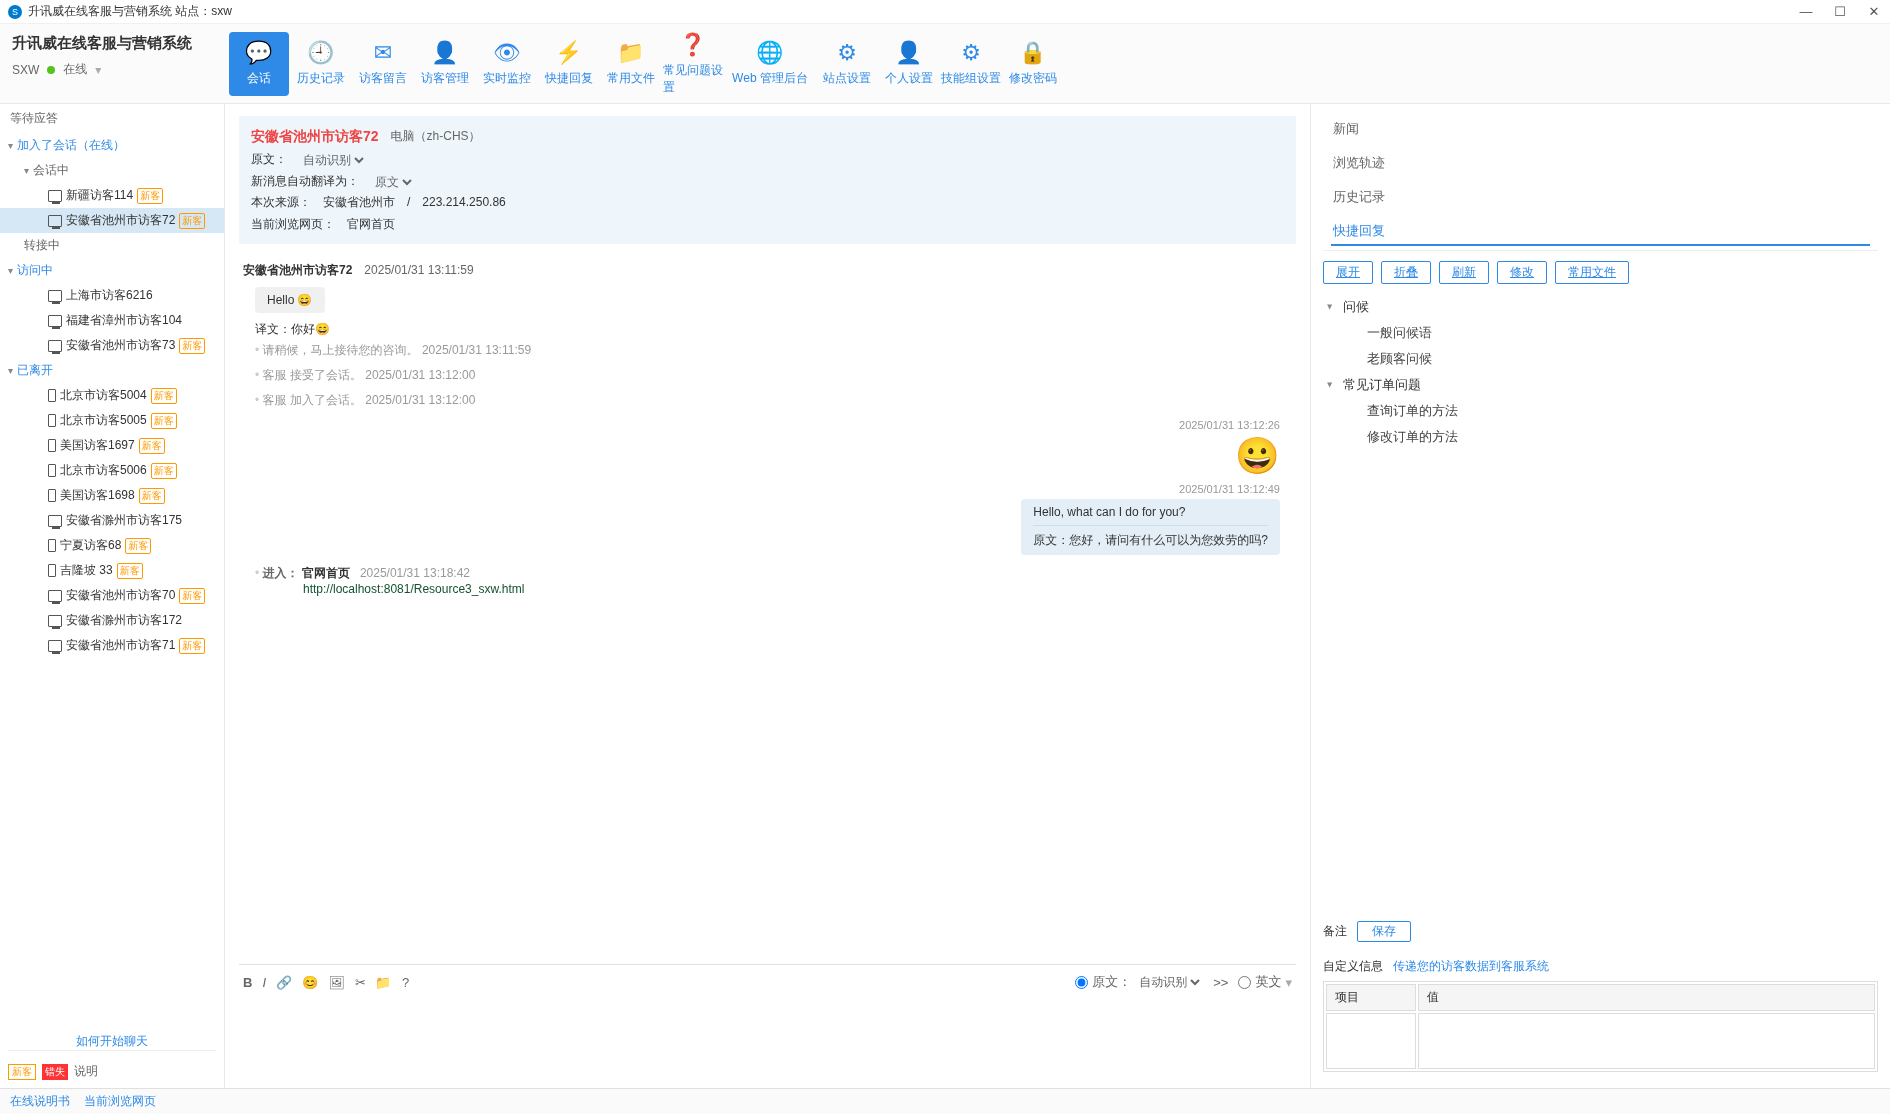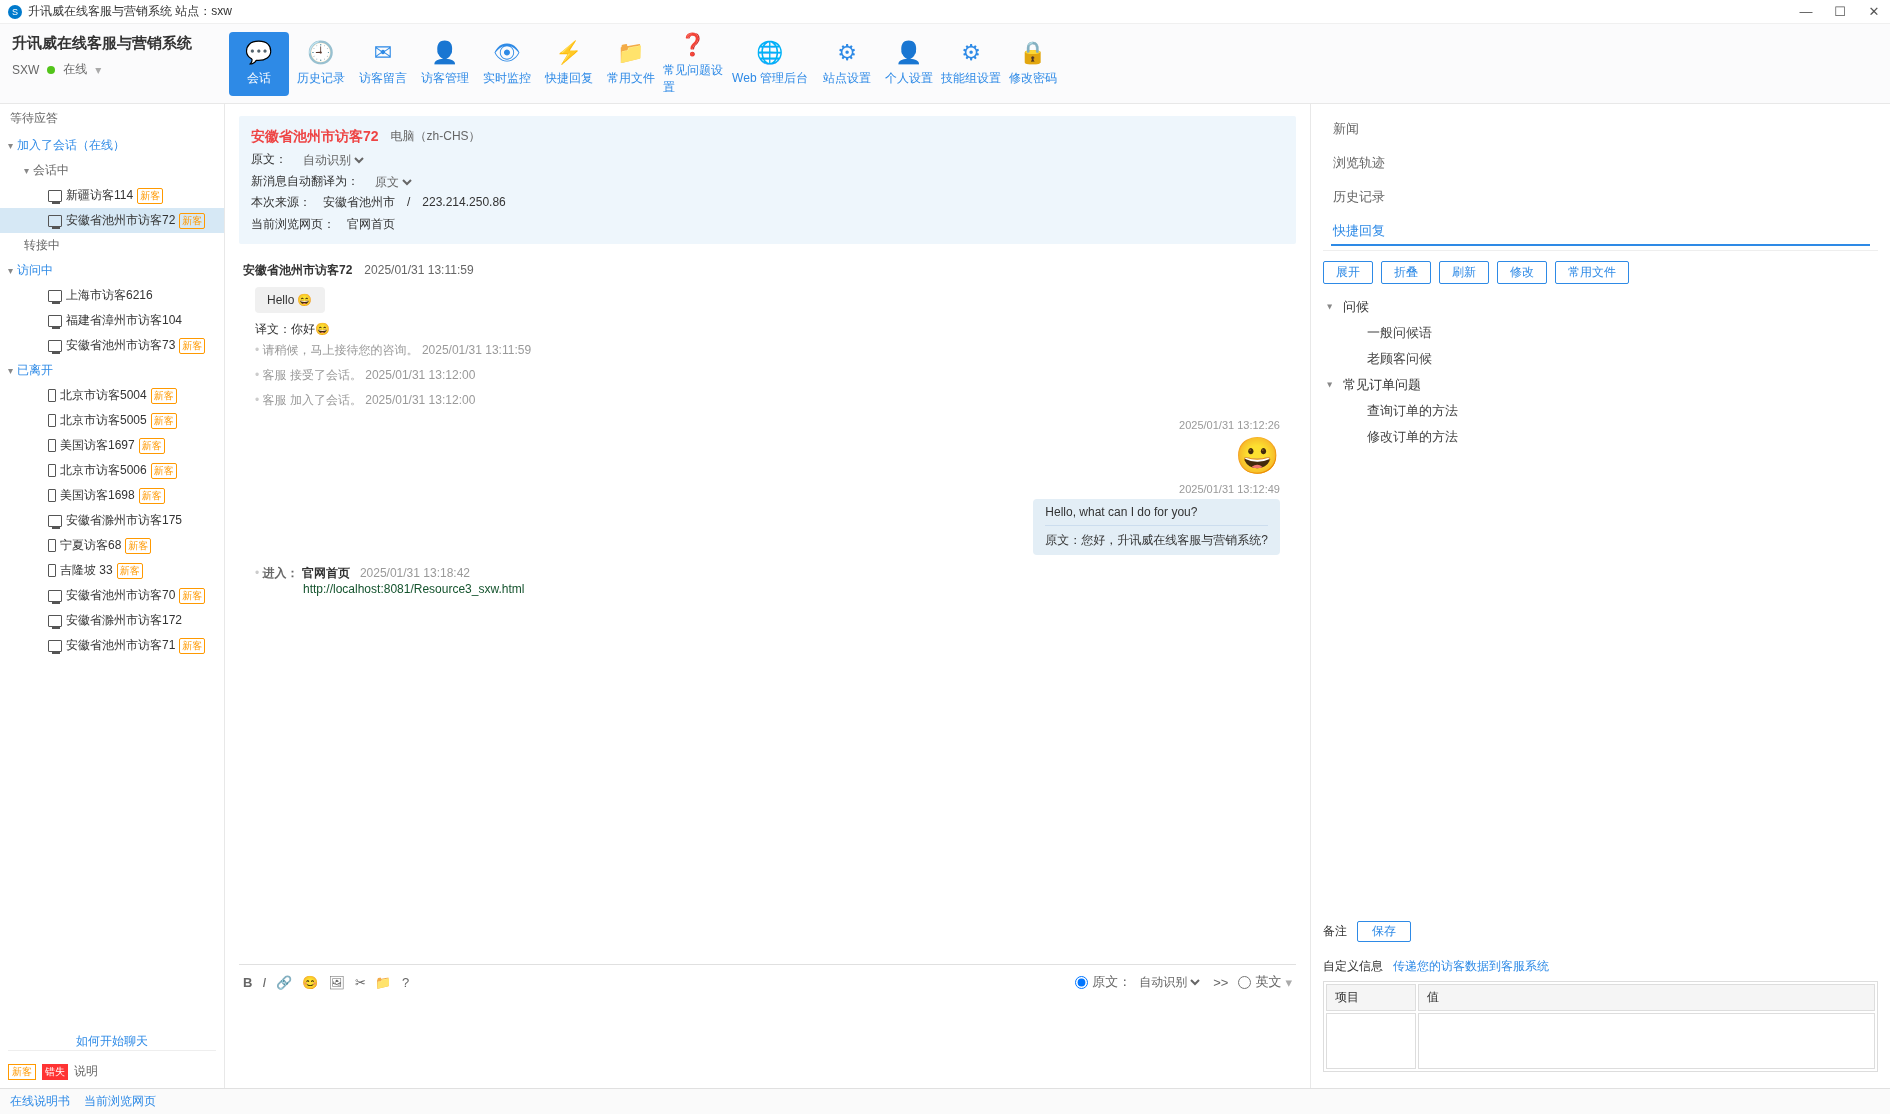--- a/index.html
+++ b/index.html
@@ -57,21 +57,21 @@
 .input-toolbar .sep{flex:1;}
 .input-toolbar .ritem{display:flex;align-items:center;gap:4px;}
 textarea.chat-input{width:100%;height:80px;border:none;outline:none;resize:none;font-size:13px;margin-top:6px;}
 .send-row{display:flex;justify-content:flex-end;}
 .send-btn{background:#2e8ae6;color:#fff;border:none;padding:5px 30px;font-size:13px;cursor:pointer;border-radius:2px;}
 .right-panel { width: 580px; border-left:1px solid #e8e8e8;display:flex;flex-direction:column;padding:8px 12px;}
 .tabs{display:flex;gap:8px;border-bottom:1px solid #eee;font-size:13px;color:#666;padding:4px 8px;flex-direction:column;}
 .tab{padding:4px 2px;cursor:pointer;}
 .tab.active{color:#2e8ae6;border-bottom:2px solid #2e8ae6;}
 .btn-row{display:flex;gap:8px;margin:10px 0;}
-.mini-btn{border:1px solid #2e8ae6;color:#2e8ae6;background:#fff;padding:2px 12px;font-size:12px;border-radius:2px;cursor:pointer;}
+.mini-btn{border:1px solid #2e8ae6;color:#2e8ae6;background:#fff;padding:2px 12px;font-size:12px;border-radius:2px;cursor:pointer;text-decoration:underline;}
 .qr-tree{font-size:13px;line-height:2;}
 .qr-cat{color:#333;padding-left:20px;position:relative;}
 .qr-cat::before{content:'▸';position:absolute;left:4px;color:#888;transform:rotate(90deg);font-size:10px;top:3px;}
 .qr-item{padding-left:44px;color:#444;cursor:pointer;}
 .note-row{display:flex;align-items:center;gap:10px;margin-top:auto;padding:8px 0;font-size:12px;}
 .save-btn{border:1px solid #2e8ae6;color:#2e8ae6;background:#fff;padding:1px 14px;font-size:12px;border-radius:2px;cursor:pointer;}
 .custom-info{font-size:12px;padding:8px 0;}
 .custom-link{color:#2e8ae6;cursor:pointer;}
 .custom-table{border:1px solid #ddd;width:100%;margin-top:6px;}
 .custom-table th{background:#f5f5f5;padding:4px 8px;text-align:left;font-weight:normal;font-size:12px;border:1px solid #ddd;}
@@ -310,21 +310,21 @@
         <div class="sys-line">客服 接受了会话。 2025/01/31 13:12:00</div>
         <div class="sys-line">客服 加入了会话。 2025/01/31 13:12:00</div>
         <div class="msg-out-wrap">
           <div class="msg-out-time">2025/01/31 13:12:26</div>
           <div class="emoji-big">😀</div>
         </div>
         <div class="msg-out-wrap">
           <div class="msg-out-time">2025/01/31 13:12:49</div>
           <div class="bubble-out">
             <div>Hello, what can I do for you?</div>
-            <div style="border-top:1px solid #cde;margin-top:6px;padding-top:6px;"><span>原文：</span><span>您好，升讯威在线客服与营销系统?</span></div>
+            <div style="border-top:1px solid #cde;margin-top:6px;padding-top:6px;"><span>原文：</span><span>您好，请问有什么可以为您效劳的吗?</span></div>
           </div>
         </div>
         <div class="sys-line" style="color:#666;"><span style="font-weight:bold;">进入：</span> <span style="font-weight:bold;color:#333;">官网首页</span> &nbsp; <span style="color:#999;">2025/01/31 13:18:42</span><br><span style="padding-left:48px;color:#14532d;">http://localhost:8081/Resource3_sxw.html</span></div>
       </div>
 
       <div class="input-panel">
         <div class="input-toolbar">
           <b>B</b>
           <i>I</i>
           <span>🔗</span>

